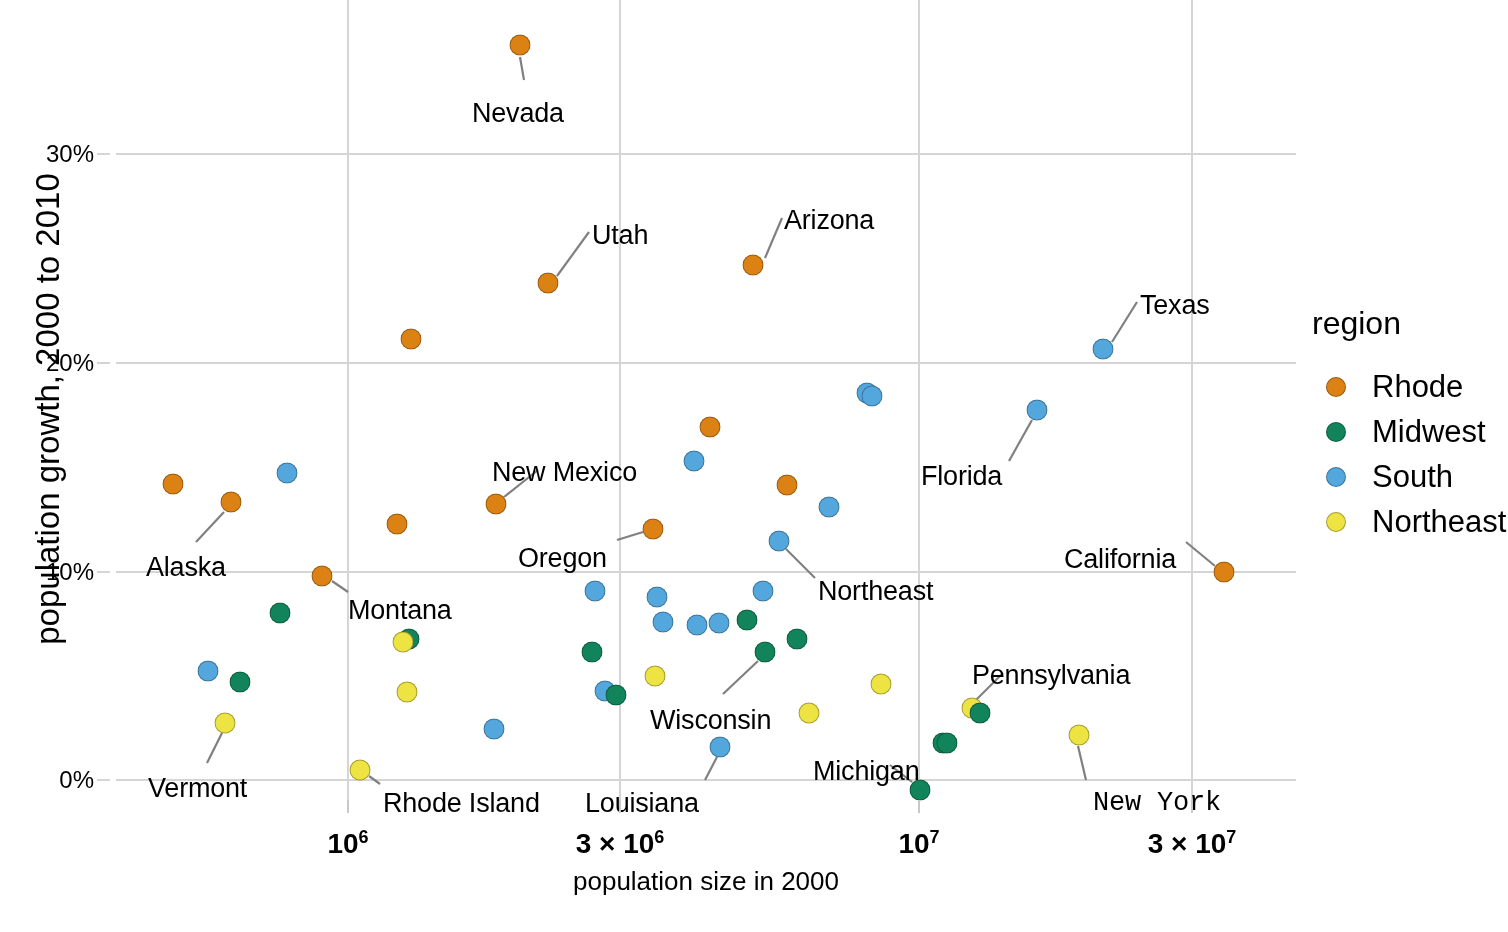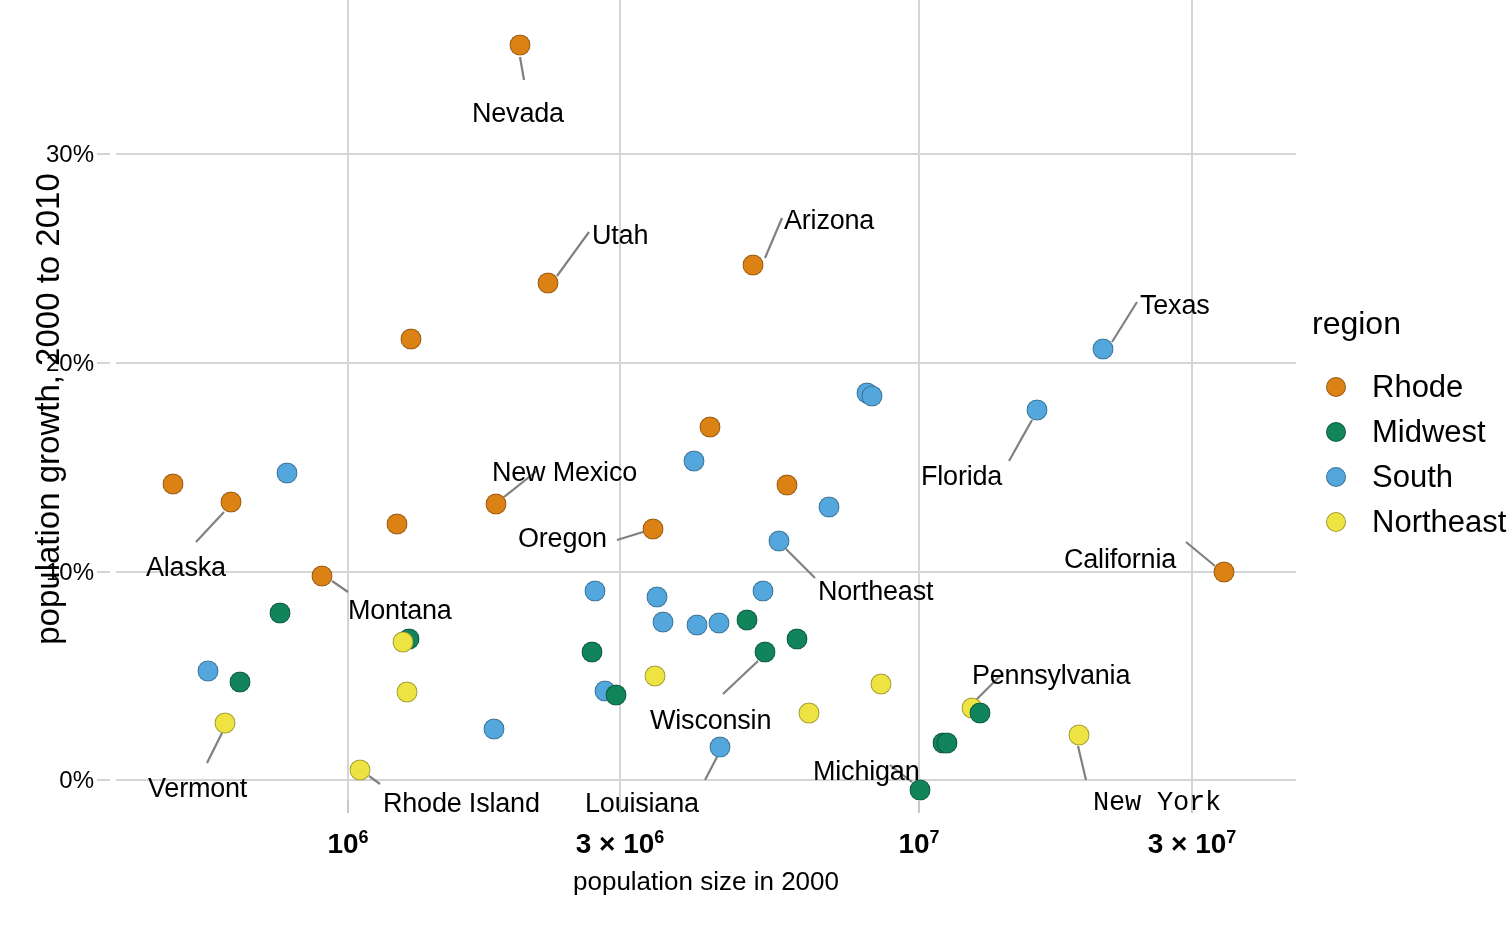--- a/index.html
+++ b/index.html
@@ -158,21 +158,21 @@
         <div class="pt" title="Michigan" style="left: 804px; top: 790px; background: rgb(18, 132, 91);"></div>
       </div>
     <div id="plabels">
         <div class="plabel" style="left: 356px; top: 88px; margin-top: 12px;">Nevada</div>
         <div class="plabel" style="left: 668px; top: 207px;">Arizona</div>
         <div class="plabel" style="left: 476px; top: 222px;">Utah</div>
         <div class="plabel" style="left: 1024px; top: 292px;">Texas</div>
         <div class="plabel" style="left: 805px; top: 463px;">Florida</div>
         <div class="plabel" style="left: 30px; top: 554px;">Alaska</div>
         <div class="plabel" style="left: 376px; top: 459px;">New Mexico</div>
-        <div class="plabel" style="left: 402px; top: 525px;">Oregon</div>
+        <div class="plabel" style="left: 402px; top: 545px;">Oregon</div>
         <div class="plabel" style="left: 702px; top: 578px;">Northeast</div>
         <div class="plabel" style="left: 948px; top: 546px;">California</div>
         <div class="plabel" style="left: 232px; top: 597px;">Montana</div>
         <div class="plabel" style="left: 534px; top: 707px;">Wisconsin</div>
         <div class="plabel" style="left: 856px; top: 662px;">Pennsylvania</div>
         <div class="plabel" style="left: 32px; top: 775px;">Vermont</div>
         <div class="plabel" style="left: 977px; top: 790px; font-family: Liberation Mono, monospace;">New York</div>
         <div class="plabel" style="left: 469px; top: 790px;">Louisiana</div>
         <div class="plabel" style="left: 267px; top: 790px;">Rhode Island</div>
         <div class="plabel" style="left: 697px; top: 758px;">Michigan</div>

